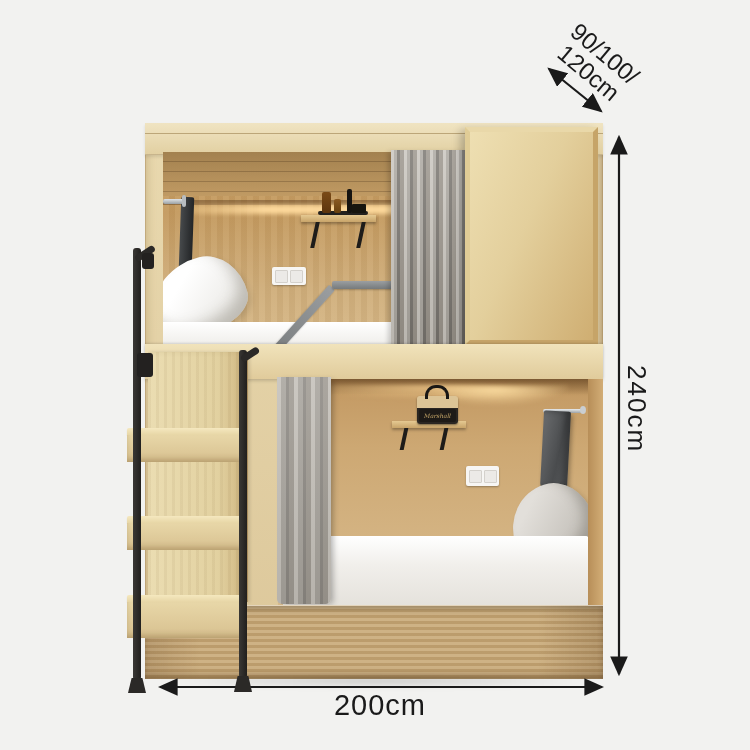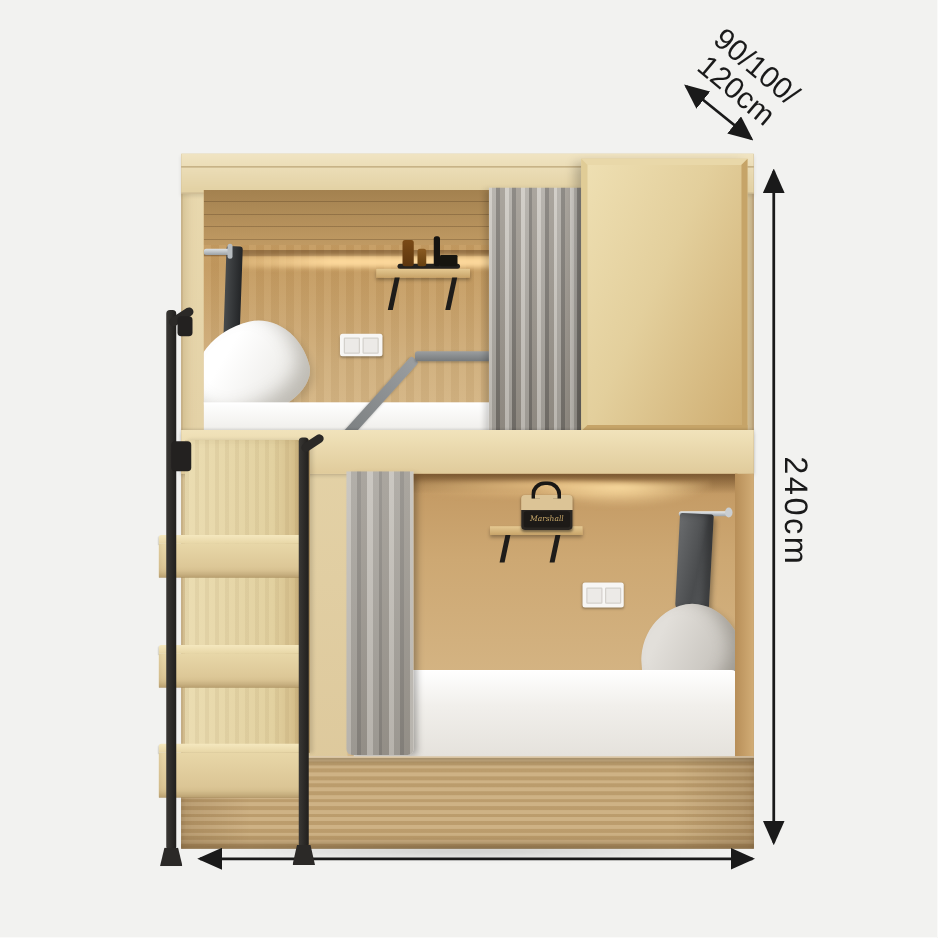--- a/index.html
+++ b/index.html
@@ -260,14 +260,15 @@
   <div class="abs rail-foot foot-left z-stairs"></div>
   <div class="abs rail-black rail-right z-stairs"></div>
   <div class="abs rail-nub nub-right z-stairs"></div>
   <div class="abs rail-foot foot-right z-stairs"></div>
 
   <div class="abs dim-label label-depth z-label">
     <div>90/100/</div>
     <div>120cm</div>
   </div>
   <div class="abs dim-label label-height z-label">240cm</div>
+  <div class="abs dim-label label-width z-label">200cm</div>
 
 </div>
 
 </body></html>

